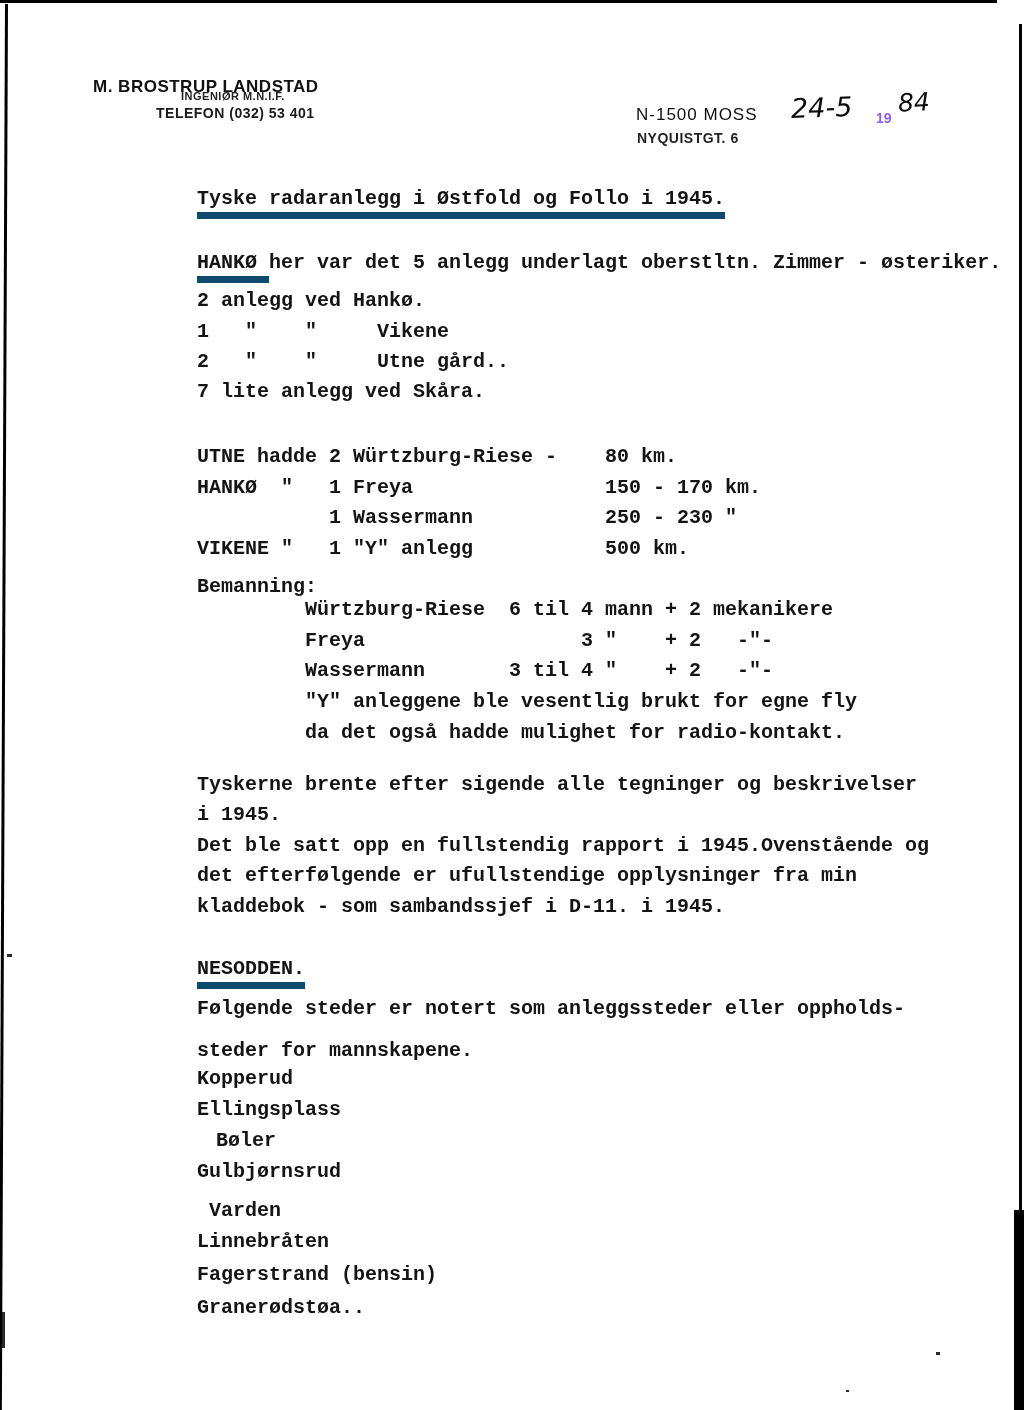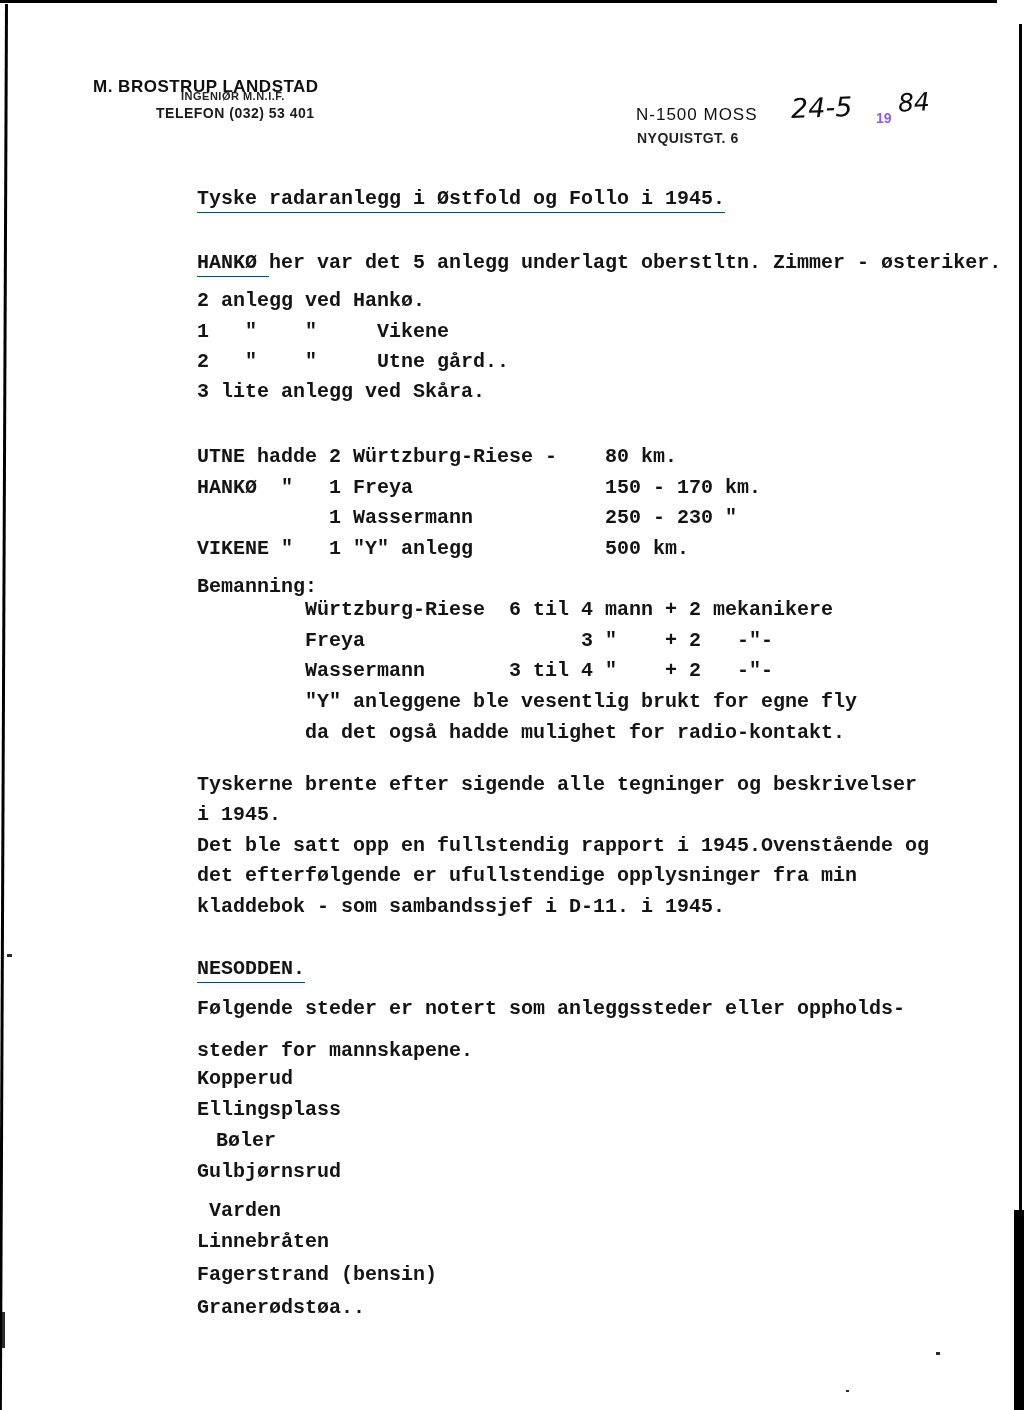--- a/index.html
+++ b/index.html
@@ -32,21 +32,21 @@
   .hand{position:absolute;font-family:"DejaVu Sans",sans-serif;font-style:italic;color:#0c0c0c;white-space:nowrap;}
   .hand-dm{left:791px;top:92px;font-size:27px;transform:rotate(-2deg);}
   .hand-yr{left:898px;top:88px;font-size:25px;transform:rotate(-3deg);}
 
   
   .line{
     position:absolute;left:197px;
     font-size:20px;line-height:22px;font-weight:bold;
     white-space:pre;letter-spacing:0;
   }
-  .line .u{border-bottom:1px solid #0c4a6e;padding-bottom:2px;}
+  .line .u{border-bottom:7px solid #0c4a6e;padding-bottom:2px;}
 </style>
 </head>
 <body>
 
 <div class="page">
 
   <div class="edge edge-top"></div>
   <div class="edge edge-left"></div>
   <div class="edge edge-right-thin"></div>
   <div class="edge edge-right-thick"></div>
@@ -65,21 +65,21 @@
   <div class="hand hand-dm">24-5</div>
   <div class="lh printed19">19</div>
   <div class="hand hand-yr">84</div>
 
   <div id="body-lines">
       <div class="line" style="top: 188px;"><span class="u">Tyske radaranlegg i Østfold og Follo i 1945.</span></div>
       <div class="line" style="top: 252px;"><span class="u">HANKØ </span><span>her var det 5 anlegg underlagt oberstltn. Zimmer - østeriker.</span></div>
       <div class="line" style="top: 290px;"><span>2 anlegg ved Hankø.</span></div>
       <div class="line" style="top: 321px;"><span>1   "    "     Vikene</span></div>
       <div class="line" style="top: 351px;"><span>2   "    "     Utne gård..</span></div>
-      <div class="line" style="top: 381px;"><span>3 lite anlegg ved Skåra.</span></div>
+      <div class="line" style="top: 381px;"><span>7 lite anlegg ved Skåra.</span></div>
       <div class="line" style="top: 446px;"><span>UTNE hadde 2 Würtzburg-Riese -    80 km.</span></div>
       <div class="line" style="top: 477px;"><span>HANKØ  "   1 Freya                150 - 170 km.</span></div>
       <div class="line" style="top: 507px;"><span>           1 Wassermann           250 - 230 "</span></div>
       <div class="line" style="top: 538px;"><span>VIKENE "   1 "Y" anlegg           500 km.</span></div>
       <div class="line" style="top: 576px;"><span>Bemanning:</span></div>
       <div class="line" style="top: 599px;"><span>         Würtzburg-Riese  6 til 4 mann + 2 mekanikere</span></div>
       <div class="line" style="top: 630px;"><span>         Freya                  3 "    + 2   -"-</span></div>
       <div class="line" style="top: 660px;"><span>         Wassermann       3 til 4 "    + 2   -"-</span></div>
       <div class="line" style="top: 691px;"><span>         "Y" anleggene ble vesentlig brukt for egne fly</span></div>
       <div class="line" style="top: 722px;"><span>         da det også hadde mulighet for radio-kontakt.</span></div>

